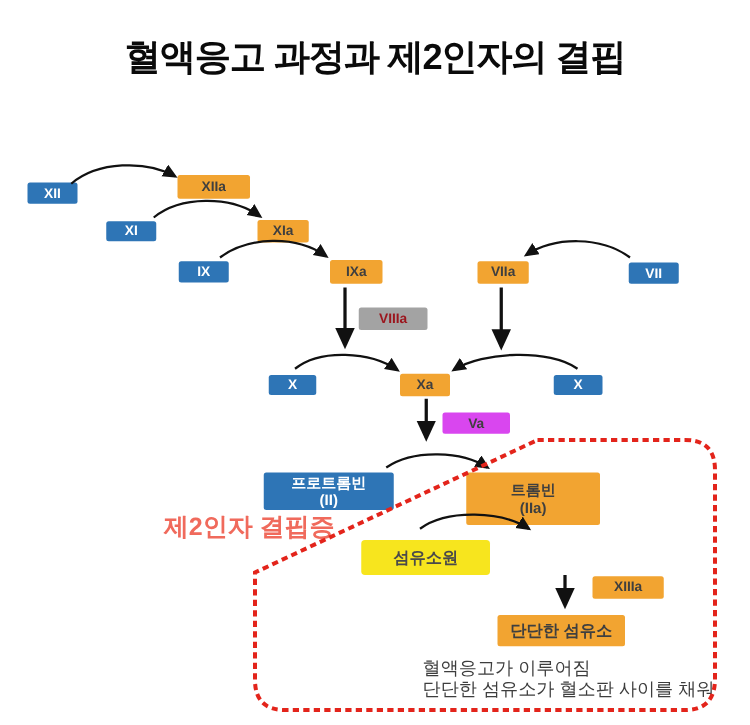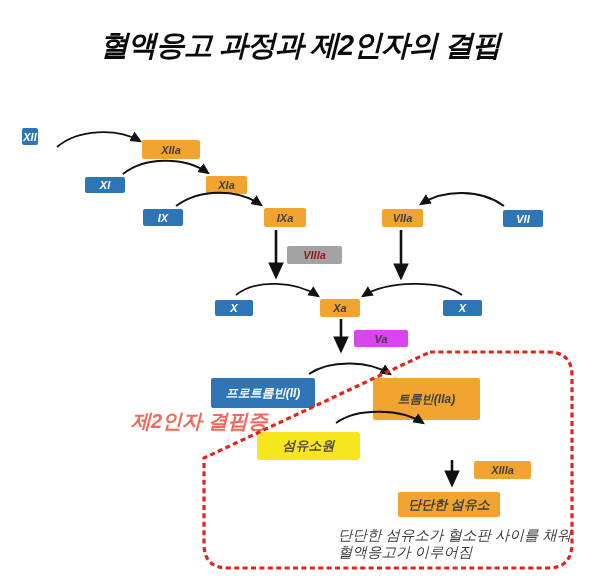--- a/index.html
+++ b/index.html
@@ -1,42 +1,42 @@
 <!DOCTYPE html>
 <html><head>
 <meta charset="utf-8">
 <style>
   html,body{margin:0;padding:0;background:#fff;}
   .canvas{position:relative;width:600px;height:580px;background:#ffffff;overflow:hidden;
-          font-family:"Liberation Sans","DejaVu Sans",sans-serif;font-style:italic;}
+          font-family:"Liberation Sans","DejaVu Sans",sans-serif;}
   .title{position:absolute;left:0;top:26px;width:600px;text-align:center;
          font-size:29px;font-weight:800;color:#0a0a0a;letter-spacing:-1px;}
   .node{position:absolute;display:flex;align-items:center;justify-content:center;
         font-weight:bold;font-size:11px;border-radius:2px;text-align:center;z-index:2;}
   .blue{background:#2E75B6;color:#ffffff;}
   .orange{background:#F2A431;color:#3F3F3F;}
   .red{background:#a3a3a3;color:#9B151D;}
   .green{background:#d946ef;color:#3F3F3F;}
-  .yellow{background:#F7E51E;color:#4A4A4A;border-radius:3px;}
-  .big{flex-direction:row;font-size:12px;line-height:1.2;}
+  .yellow{background:#F7E51E;color:#4A4A4A;border-radius:3px;margin-left:32px;}
+  .big{flex-direction:column;font-size:12px;line-height:1.2;}
   .mid{font-size:13px;}
   .deficiency-label{position:absolute;left:131px;top:408px;font-size:20px;font-weight:bold;
         color:#F06A5C;z-index:3;white-space:nowrap;}
   .caption{position:absolute;left:338px;top:527px;font-size:14.5px;color:#3D3D3D;
         line-height:1.16;z-index:3;}
   svg.overlay{position:absolute;left:0;top:0;z-index:6;pointer-events:none;}
 </style>
 </head>
 <body>
 
 <div class="canvas">
 
   <div class="title">혈액응고 과정과 제2인자의 결핍</div>
 
-  <div class="node blue" style="left:22px;top:128px;width:16px;height:17px">XII</div>
+  <div class="node blue" style="left:22px;top:146px;width:40px;height:17px">XII</div>
   <div class="node orange" style="left:142px;top:140px;width:58px;height:19px">XIIa</div>
   <div class="node blue" style="left:85px;top:177px;width:40px;height:16px">XI</div>
   <div class="node orange" style="left:206px;top:176px;width:41px;height:18px">XIa</div>
   <div class="node blue" style="left:143px;top:209px;width:40px;height:17px">IX</div>
   <div class="node orange" style="left:264px;top:208px;width:42px;height:19px">IXa</div>
   <div class="node orange" style="left:382px;top:209px;width:41px;height:18px">VIIa</div>
   <div class="node blue" style="left:503px;top:210px;width:40px;height:17px">VII</div>
   <div class="node red" style="left:287px;top:246px;width:55px;height:18px">VIIIa</div>
   <div class="node blue" style="left:215px;top:300px;width:38px;height:16px">X</div>
   <div class="node orange" style="left:320px;top:299px;width:40px;height:18px">Xa</div>
@@ -52,22 +52,22 @@
     <span>(IIa)</span>
   </div>
 
   <div class="node yellow mid" style="left:257px;top:432px;width:103px;height:28px">섬유소원</div>
   <div class="node orange" style="left:474px;top:461px;width:57px;height:18px">XIIIa</div>
   <div class="node orange mid" style="left:398px;top:492px;width:102px;height:25px">단단한 섬유소</div>
 
   <div class="deficiency-label">제2인자 결핍증</div>
 
   <div class="caption">
+    <div>혈액응고가 이루어짐</div>
     <div>단단한 섬유소가 혈소판 사이를 채워</div>
-    <div>혈액응고가 이루어짐</div>
   </div>
 
   <svg class="overlay" width="600" height="580" viewBox="0 0 600 580">
     <defs>
       <marker id="ah" markerWidth="7" markerHeight="7" refX="5.2" refY="3" orient="auto">
         <path d="M0,0 L6.5,3 L0,6 Z" fill="#111111"></path>
       </marker>
     </defs>
 
     <g stroke="#111111" stroke-width="1.8" fill="none">

